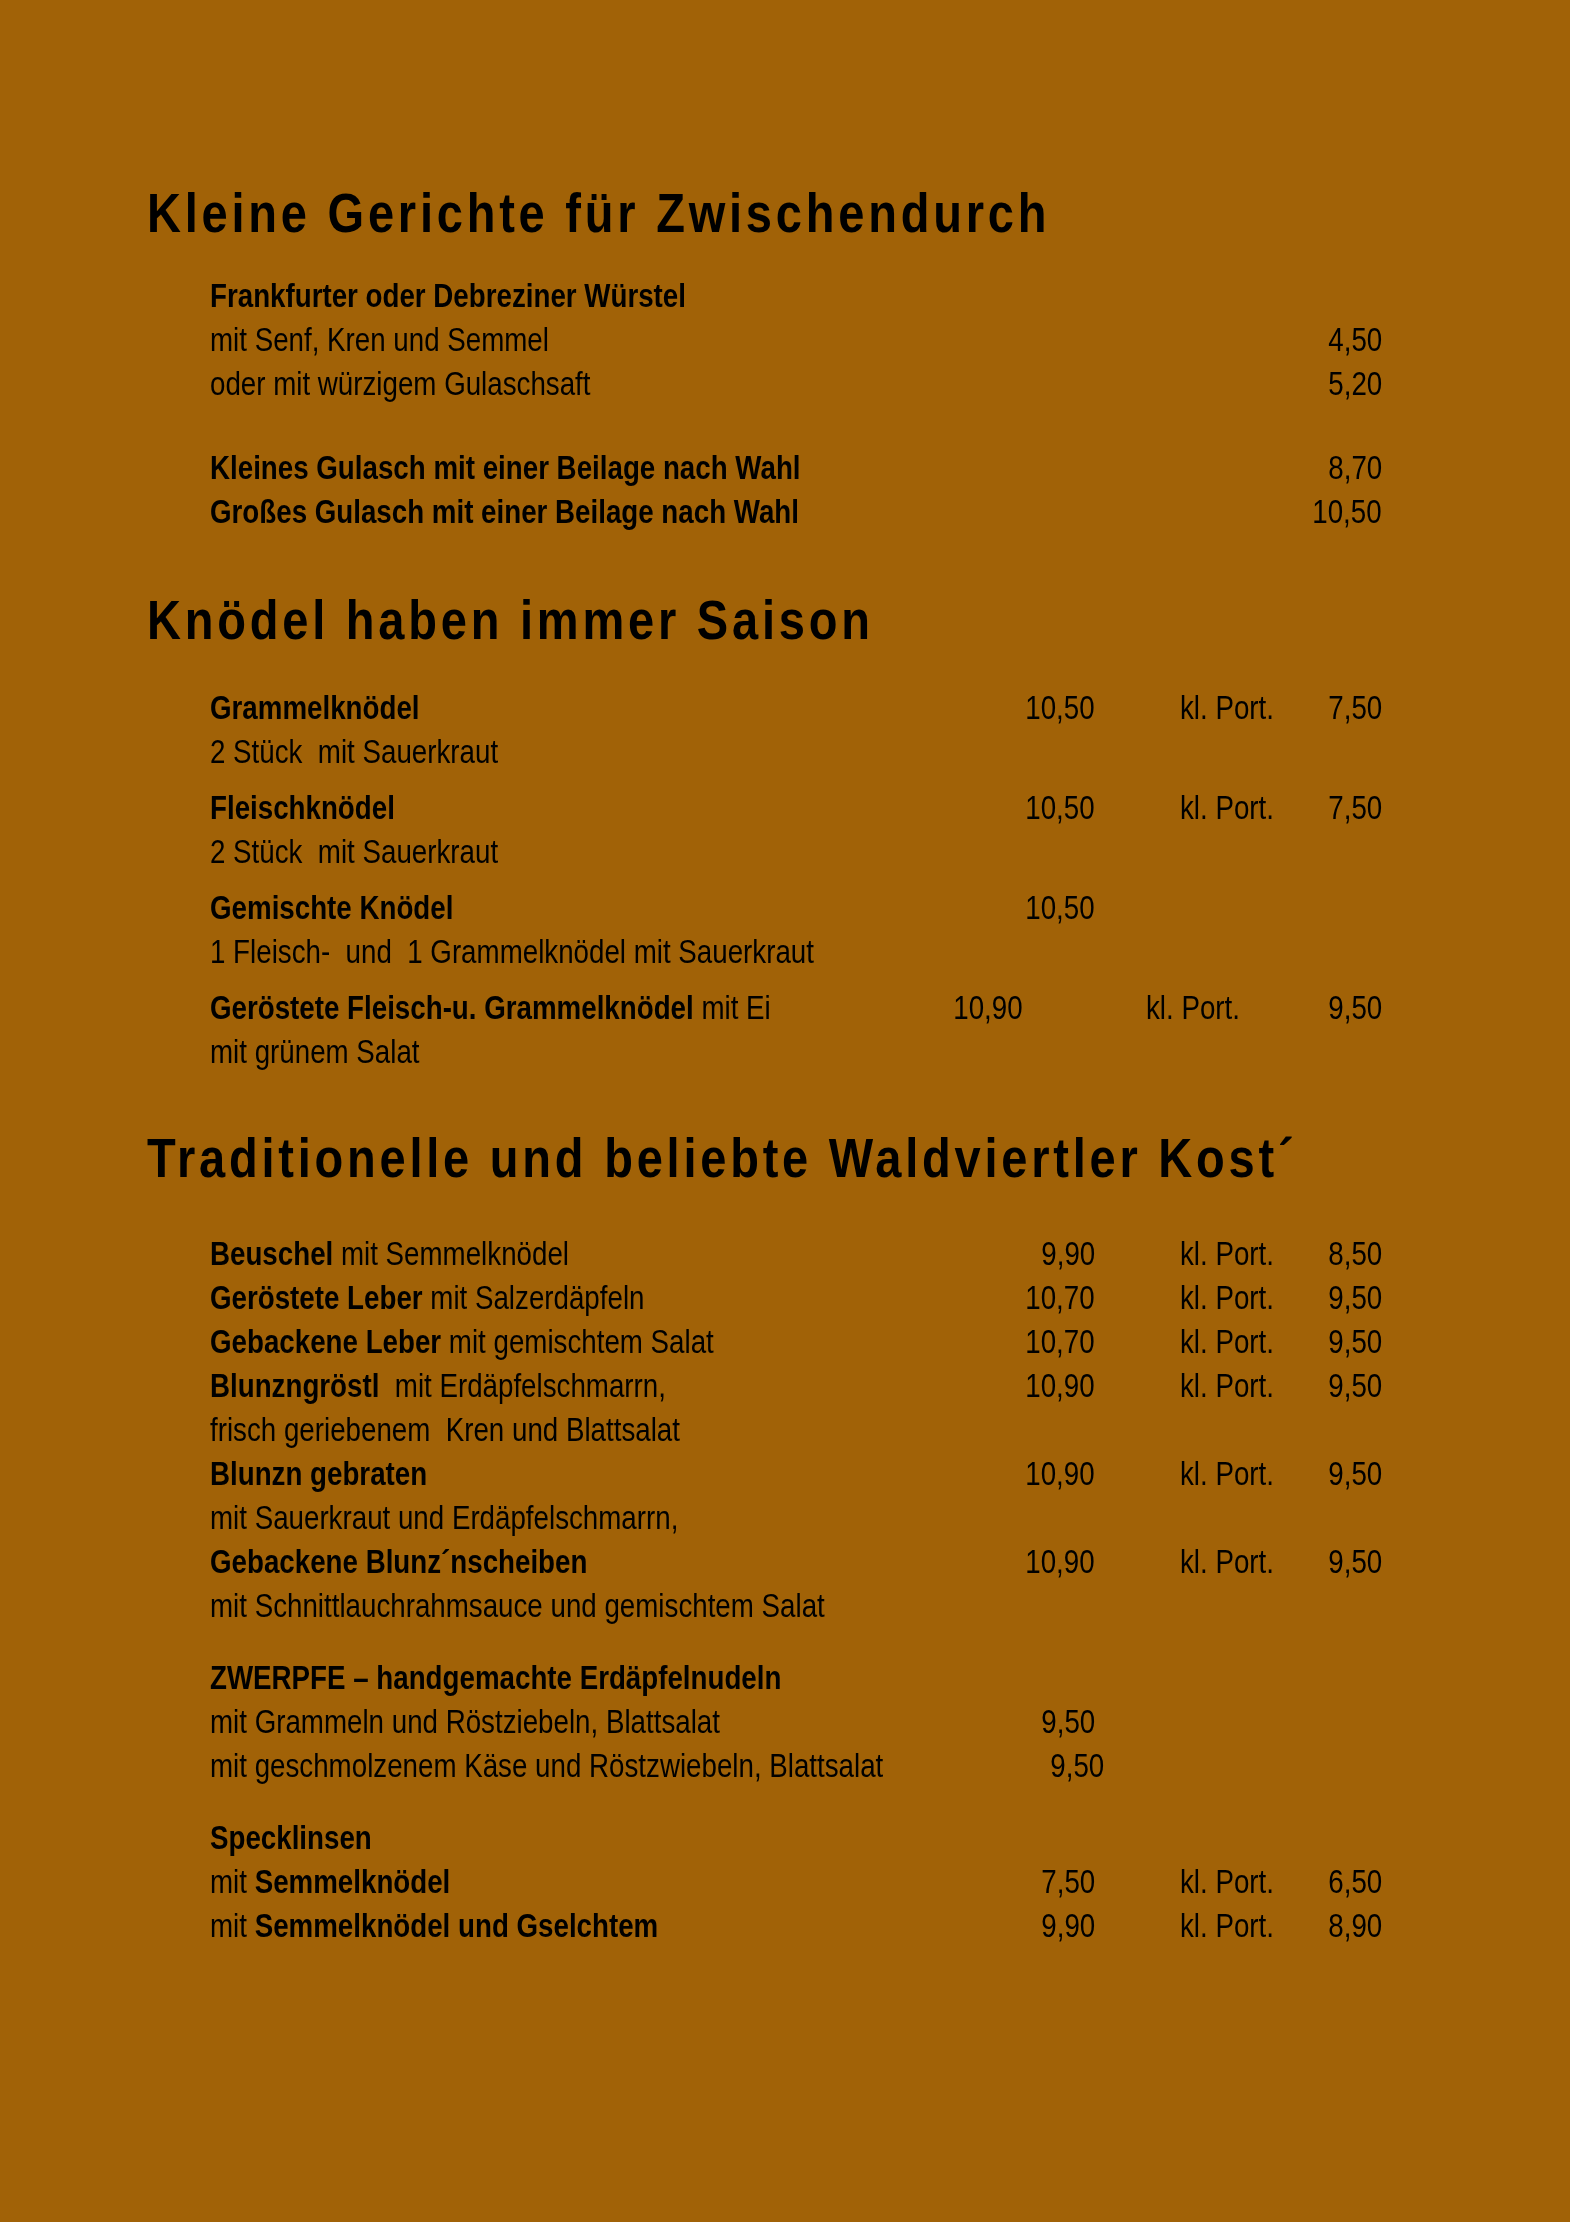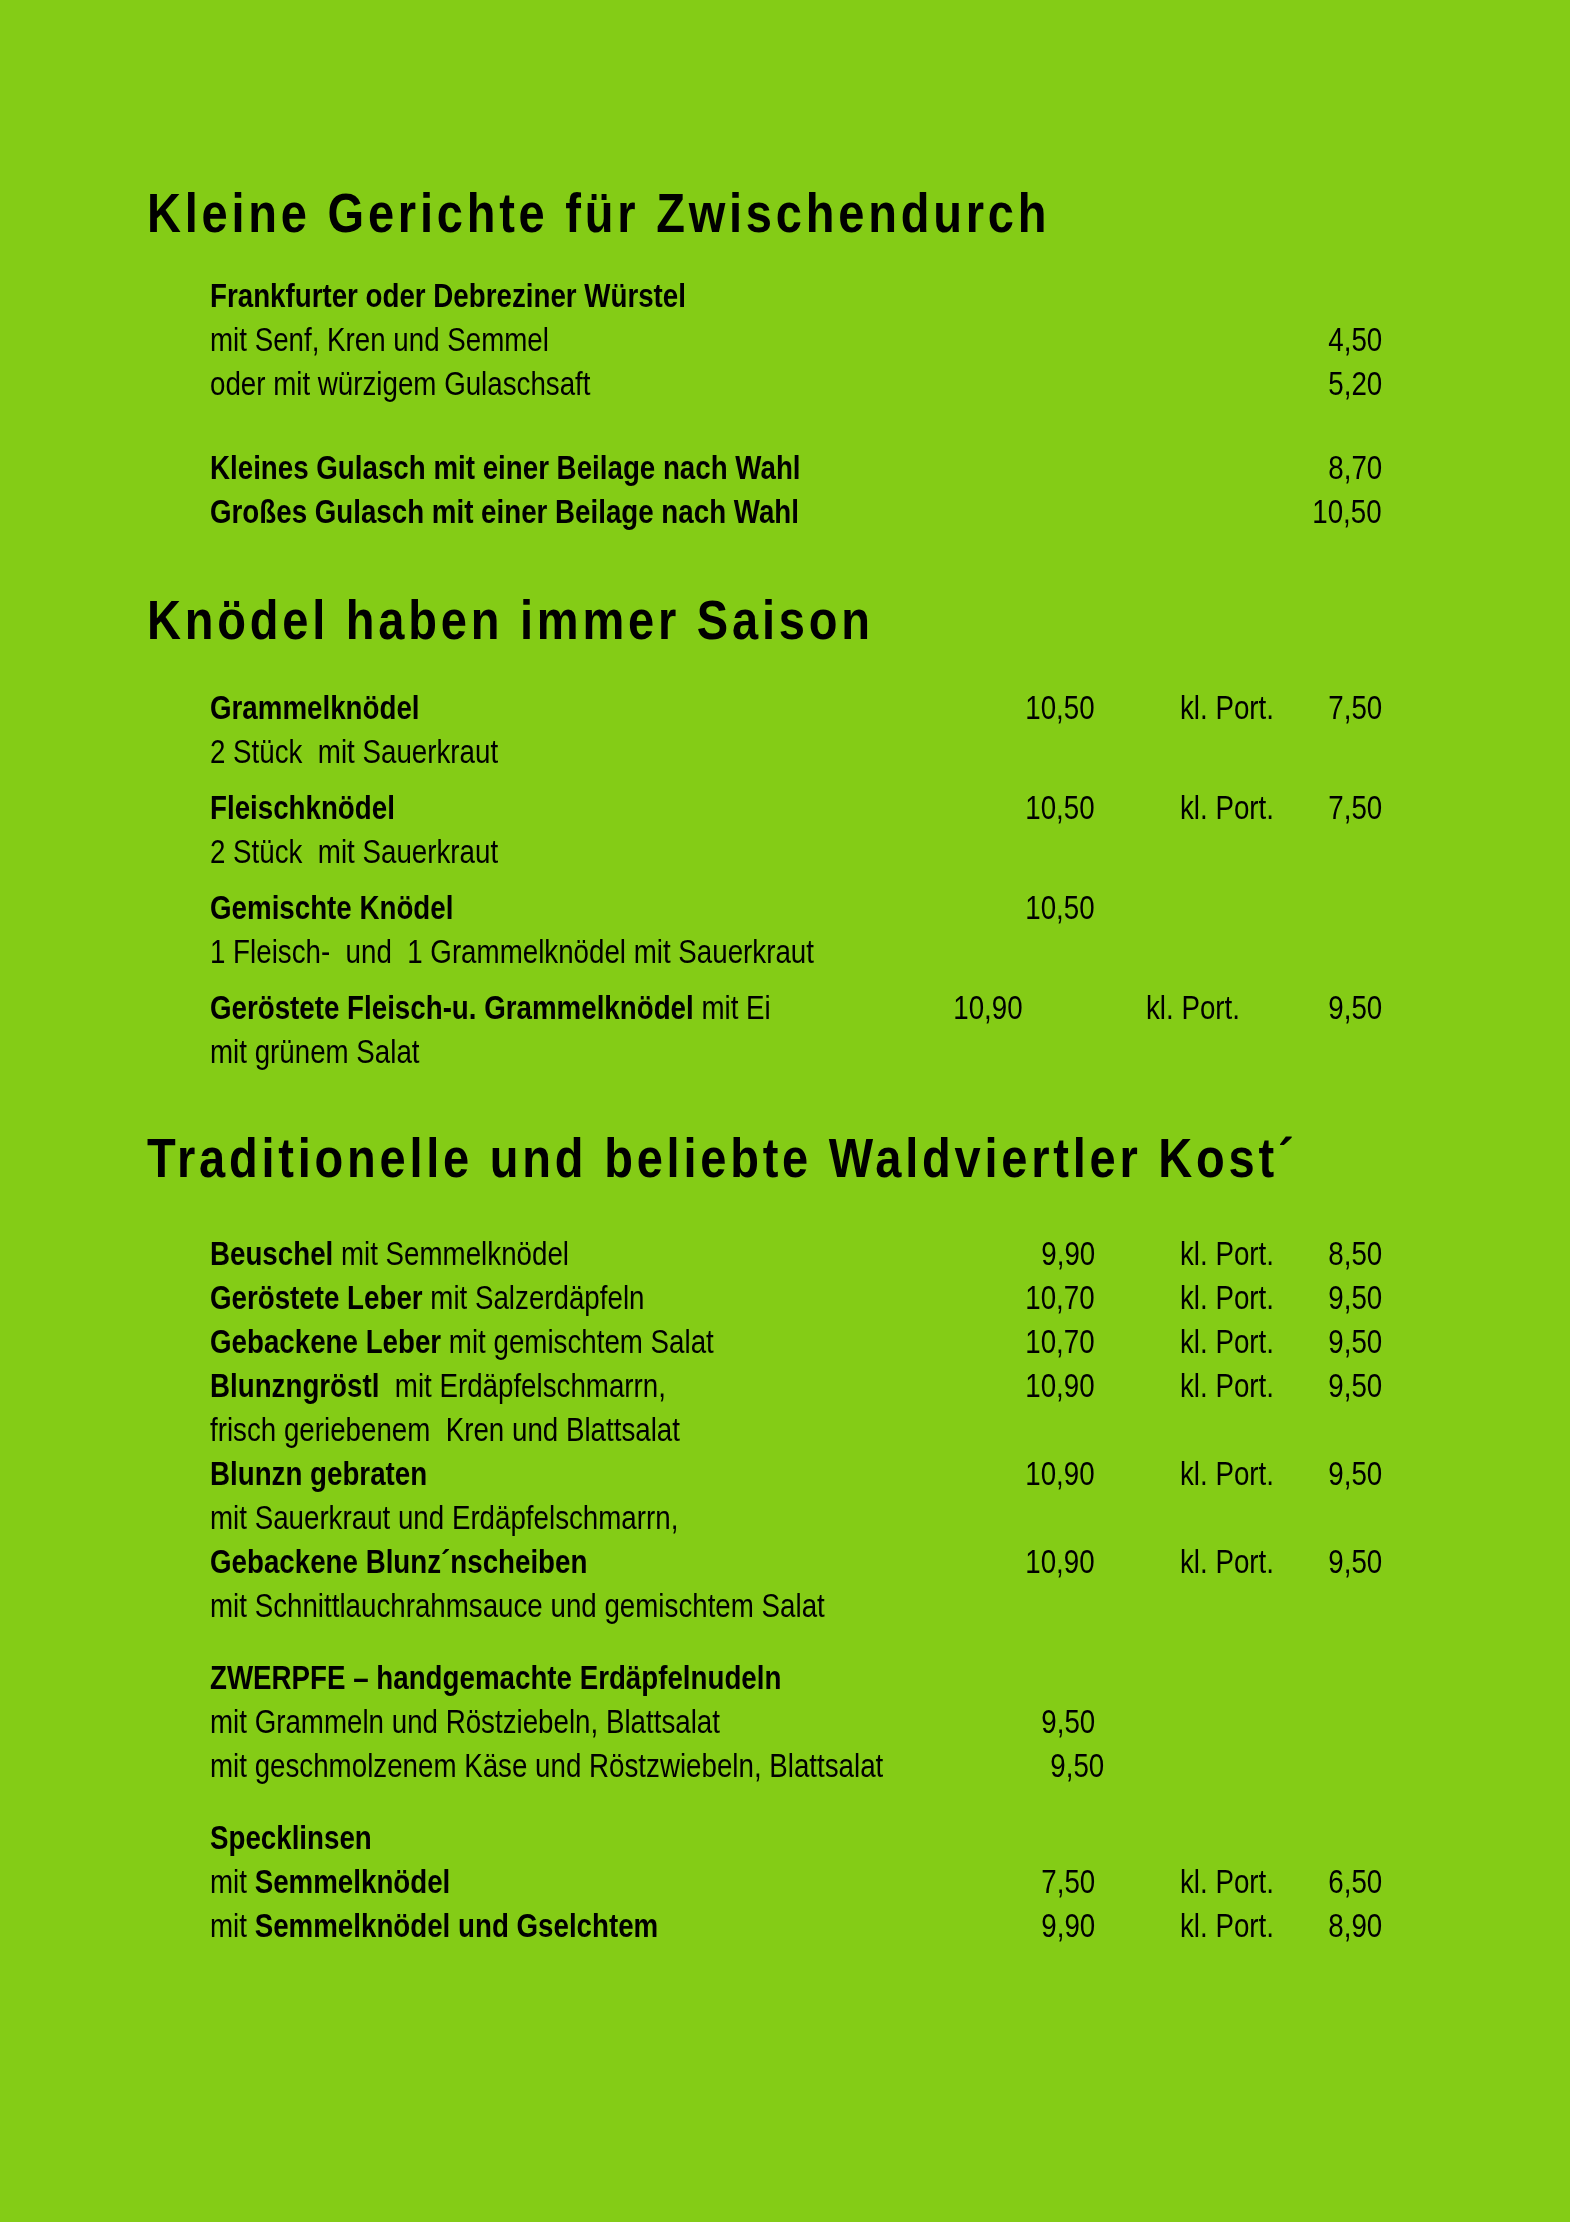--- a/index.html
+++ b/index.html
@@ -1,20 +1,20 @@
 <!DOCTYPE html>
 <html><head>
 <meta charset="utf-8">
 <style>
   html, body { margin: 0; padding: 0; background: #ffffff; }
   .page {
     position: relative;
     width: 1570px;
     height: 2222px;
-    background: #84cc16;
+    background: #a16207;
     color: #000000;
     font-family: "Liberation Sans", "DejaVu Sans", sans-serif;
     overflow: hidden;
     box-sizing: border-box;
     padding-top: 182px;
   }
   h1.sec-heading {
     margin: 0 0 0 147px;
     font-size: 56px;
     line-height: 62px;

